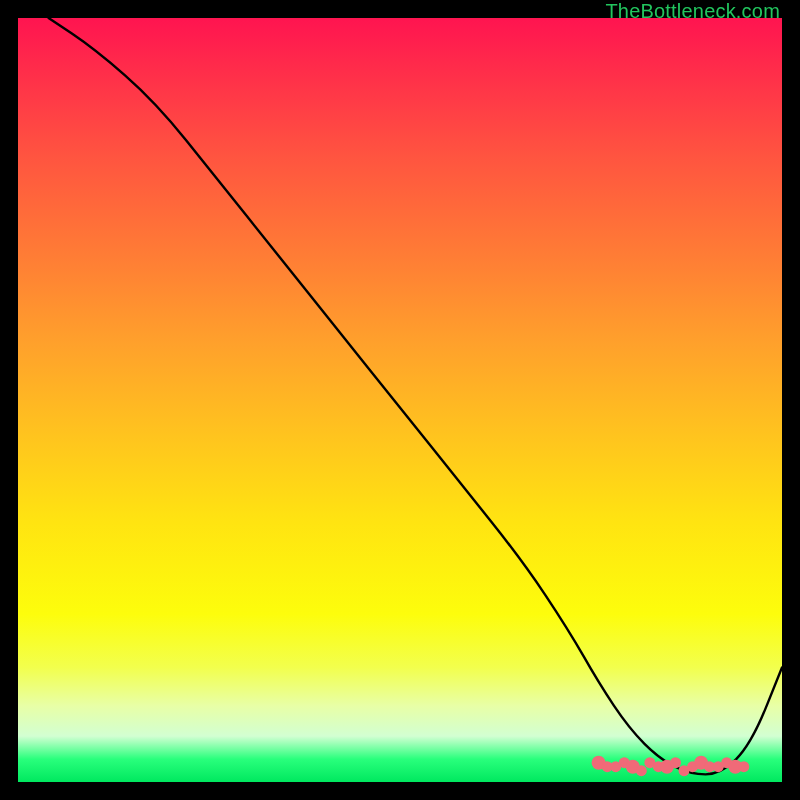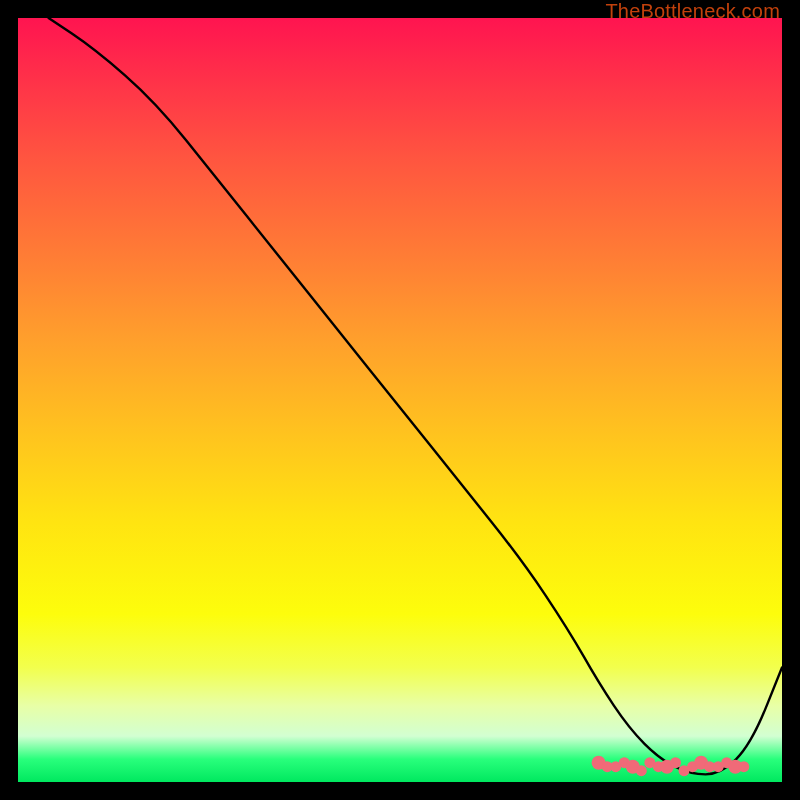--- a/index.html
+++ b/index.html
@@ -39,21 +39,21 @@
       #e8ffa6 90%,
       #d2ffd2 94%,
       #29ff7c 97%,
       #00e85f 100%
     );
   }
   .watermark {
     position: absolute;
     top: 0px;
     right: 20px;
-    color: #c2410c;
+    color: #22c55e;
     font-size: 20px;
     letter-spacing: 0.2px;
     font-weight: 500;
   }
   svg.curve {
     position: absolute;
     top: 0;
     left: 0;
     width: 764px;
     height: 764px;

